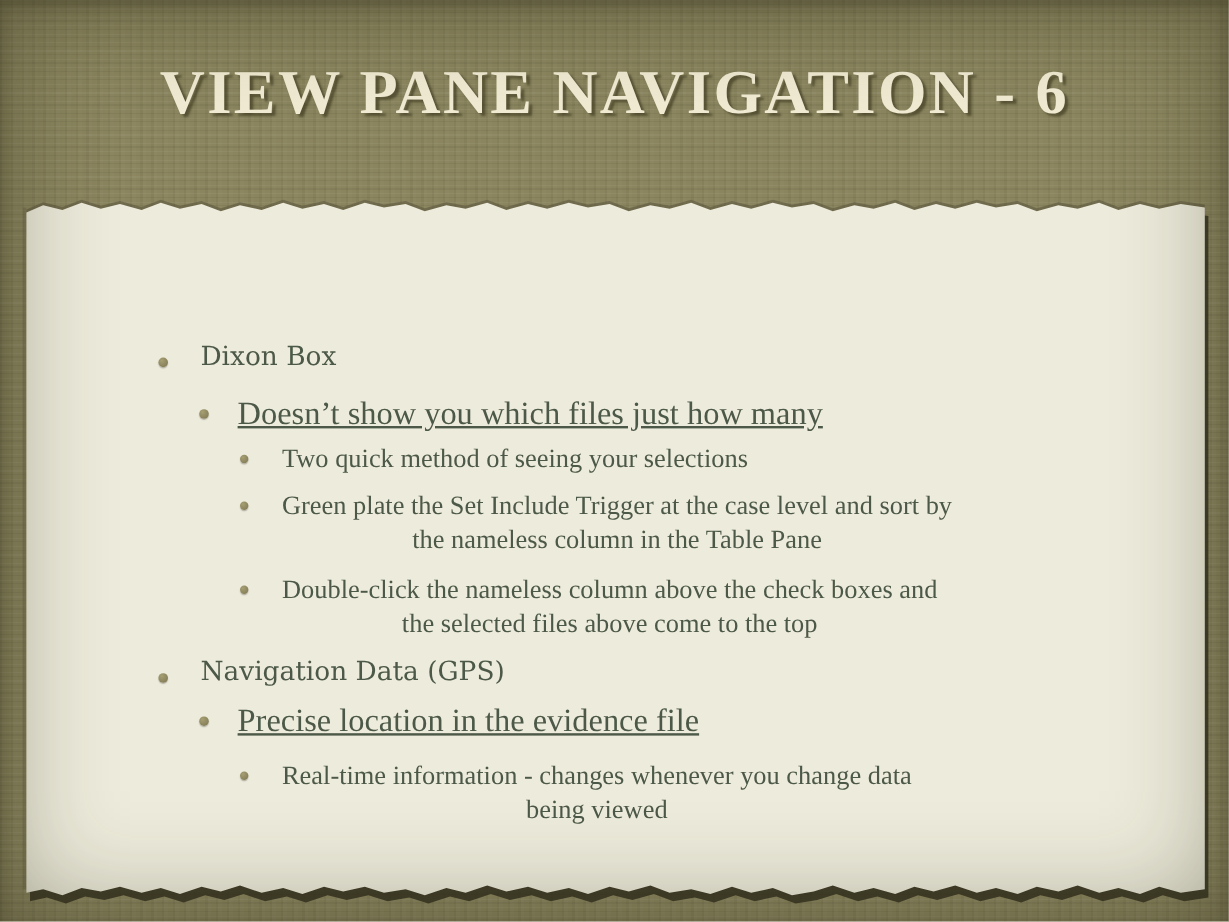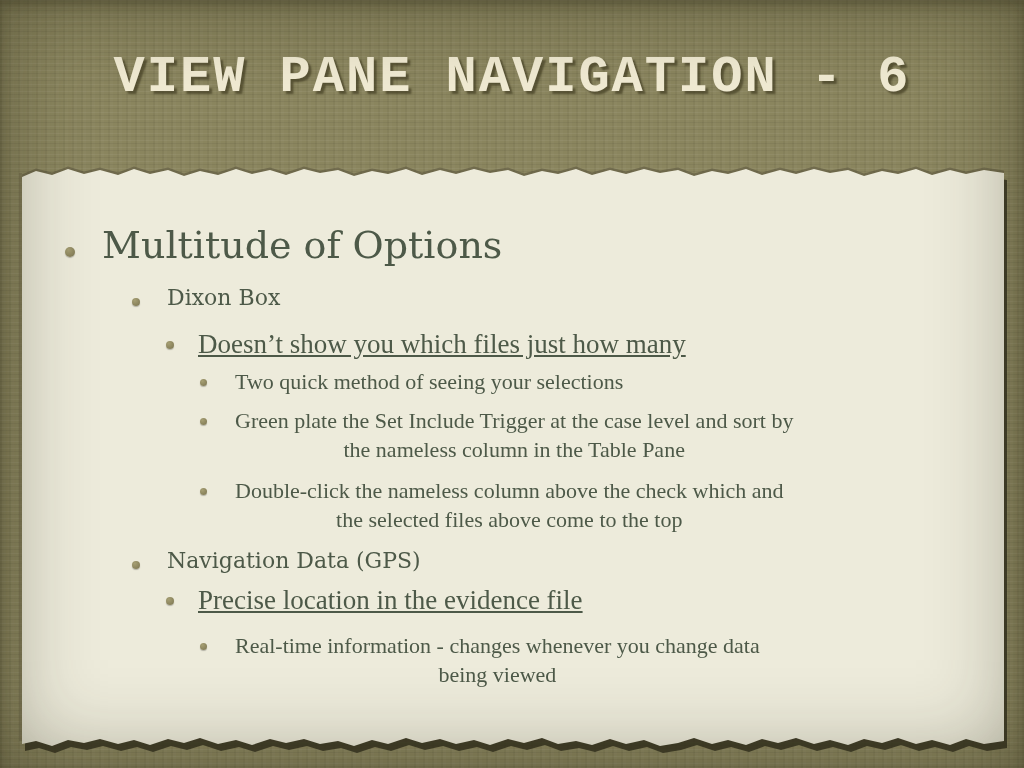--- a/index.html
+++ b/index.html
@@ -18,21 +18,21 @@
         rgba(0,0,0,0) 5px, rgba(0,0,0,0) 9px);
     font-family:"DejaVu Serif", serif;
   }
   .vignette{
     position:absolute;inset:0;pointer-events:none;z-index:6;
     box-shadow: inset 0 0 90px rgba(43,40,20,0.45), inset 0 5px 12px rgba(43,40,20,0.35);
   }
   .title{
     position:absolute;top:38px;left:0;width:1024px;height:80px;line-height:80px;
     text-align:center;z-index:2;
-    font-family:Liberation Mono, monospace;font-weight:bold;font-size:52px;letter-spacing:2px;
+    font-family:Liberation Serif, serif;font-weight:bold;font-size:52px;letter-spacing:2px;
     color:#f1ebd3;
     text-shadow: 3px 3px 2px rgba(55,50,25,0.6);
     white-space:nowrap;
   }
   .paper-svg{position:absolute;left:0;top:0;width:1024px;height:768px;z-index:1;}
   .content{position:absolute;inset:0;z-index:3;}
   .row{position:absolute;display:flex;align-items:flex-start;color:#4d5948;}
   .dot{flex:0 0 auto;border-radius:50%;
        background:radial-gradient(circle at 35% 30%, #a69f73, #7b7450);
        box-shadow:0 1px 1px rgba(0,0,0,0.25);}
@@ -62,26 +62,20 @@
          L1004,200 L22,200 Z"></path>
 
     <rect x="19" y="173" width="3" height="568" fill="#6e684a" opacity="0.5"></rect>
 
     <path fill="#edebdb" d="M22,177 L36,171 52,175 68,169 84,174 100,170 118,175 134,169 150,174 168,170 184,176 200,171 218,175 236,169 252,174 270,170 286,175 304,169 320,173 338,170 354,176 372,171 388,174 406,169 422,175 440,170 456,174 474,169 490,173 508,170 524,176 542,171 558,174 576,169 592,175 610,170 626,174 644,169 660,173 678,170 694,176 712,171 728,174 746,169 762,175 780,170 796,174 814,169 830,173 848,170 864,176 882,171 898,174 916,169 932,175 950,170 966,174 984,170 1004,173
          L1004,741 984,744 966,739 950,745 932,740 916,744 898,738 882,743 864,739 848,745 830,740 814,744 796,738 778,743 762,739 746,745 728,740 712,744 694,738 678,743 660,746 644,740 626,744 610,739 592,745 576,741 558,744 542,738 524,743 508,739 490,745 474,740 456,744 440,739 422,743 406,738 388,744 372,740 354,746 338,741 320,744 304,739 286,743 270,739 252,745 236,740 218,744 200,738 184,743 168,739 150,745 134,740 118,744 100,739 84,743 68,740 52,746 36,741 22,744 Z"></path>
   </svg>
 
   <div class="content">
 
-    <div class="row l1" style="top:222px">
-      <span class="dot"></span>
-      <div class="txt">
-        <div>Multitude of Options</div>
-      </div>
-    </div>
 
     <div class="row l2" style="top:280px">
       <span class="dot"></span>
       <div class="txt">
         <div>Dixon Box</div>
       </div>
     </div>
 
     <div class="row l3" style="top:328px">
       <span class="dot"></span>
@@ -101,21 +95,21 @@
       <span class="dot"></span>
       <div class="txt">
         <div>Green plate the Set Include Trigger at the case level and sort by</div>
         <div>the nameless column in the Table Pane</div>
       </div>
     </div>
 
     <div class="row l4" style="top:476px">
       <span class="dot"></span>
       <div class="txt">
-        <div>Double-click the nameless column above the check which and</div>
+        <div>Double-click the nameless column above the check boxes and</div>
         <div>the selected files above come to the top</div>
       </div>
     </div>
 
     <div class="row l2" style="top:543px">
       <span class="dot"></span>
       <div class="txt">
         <div>Navigation Data (GPS)</div>
       </div>
     </div>

